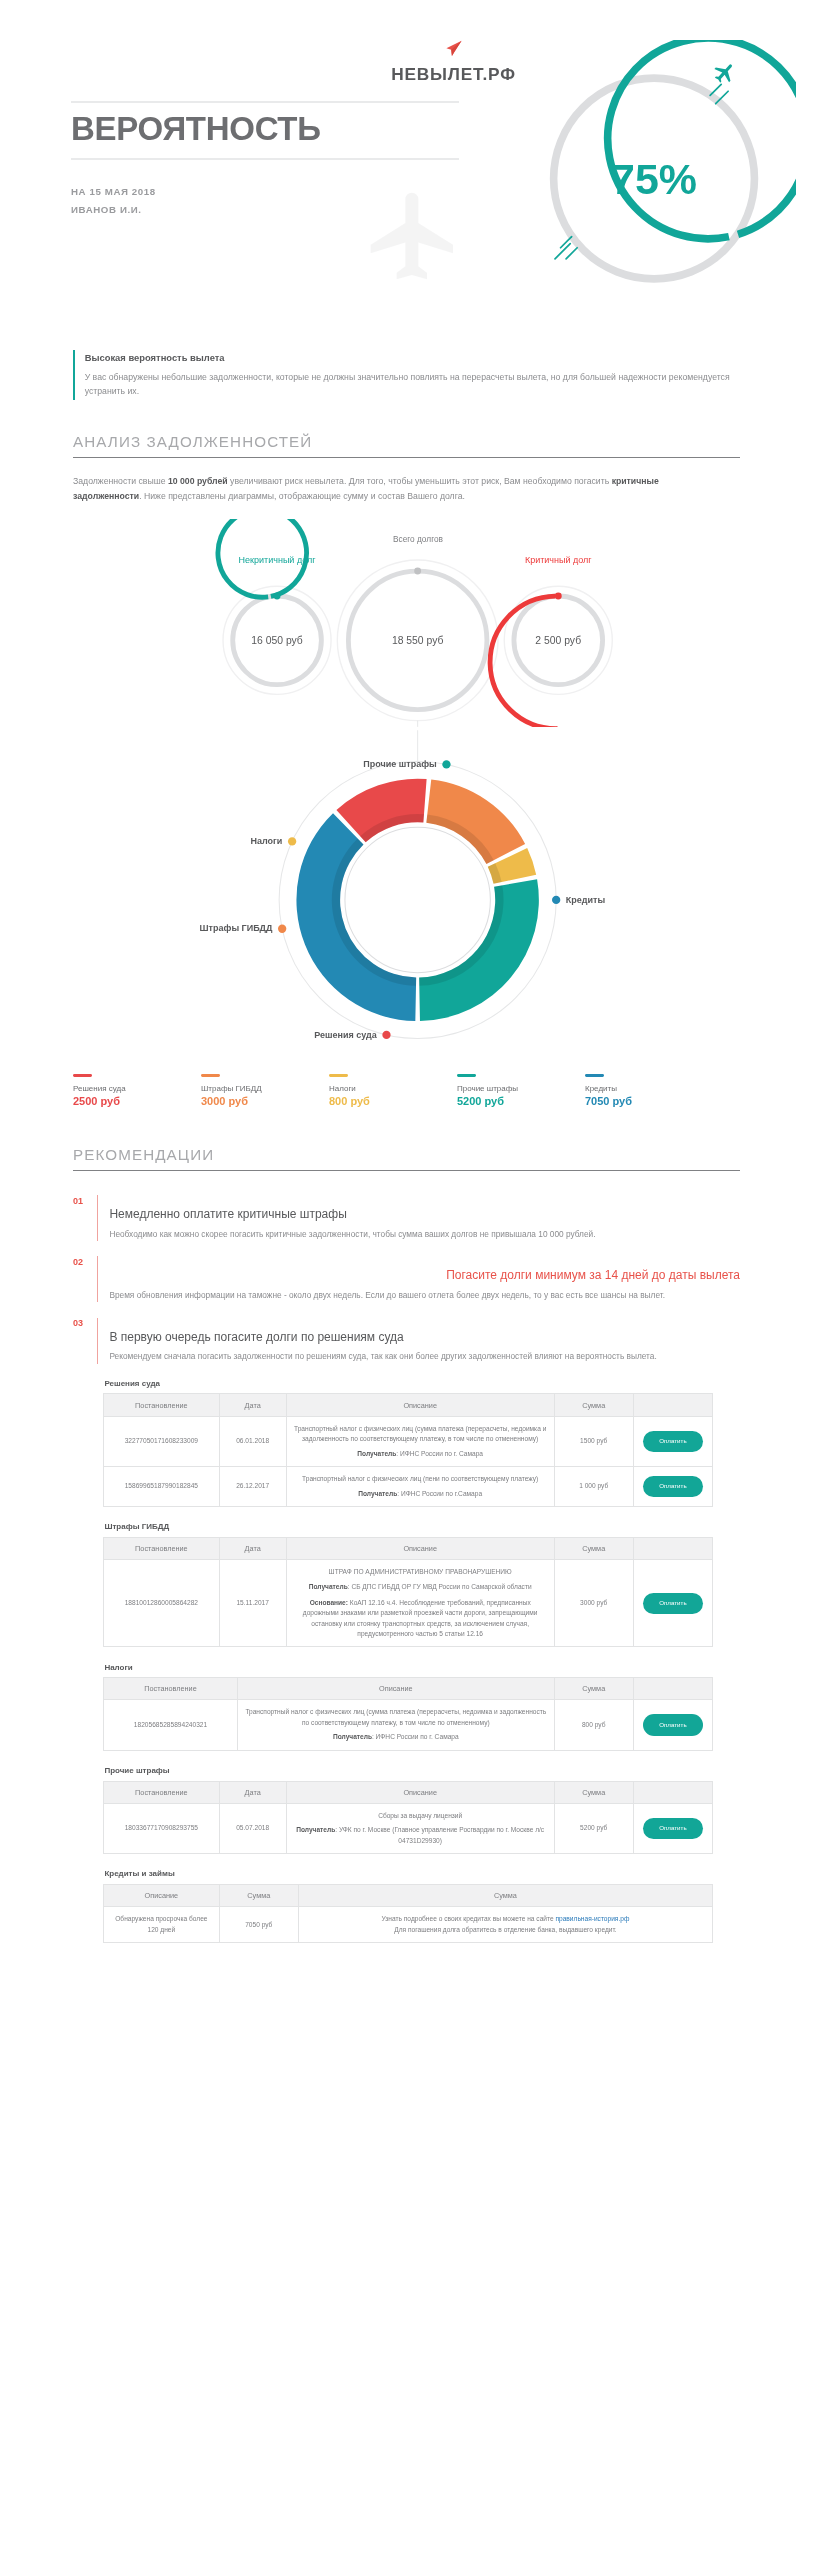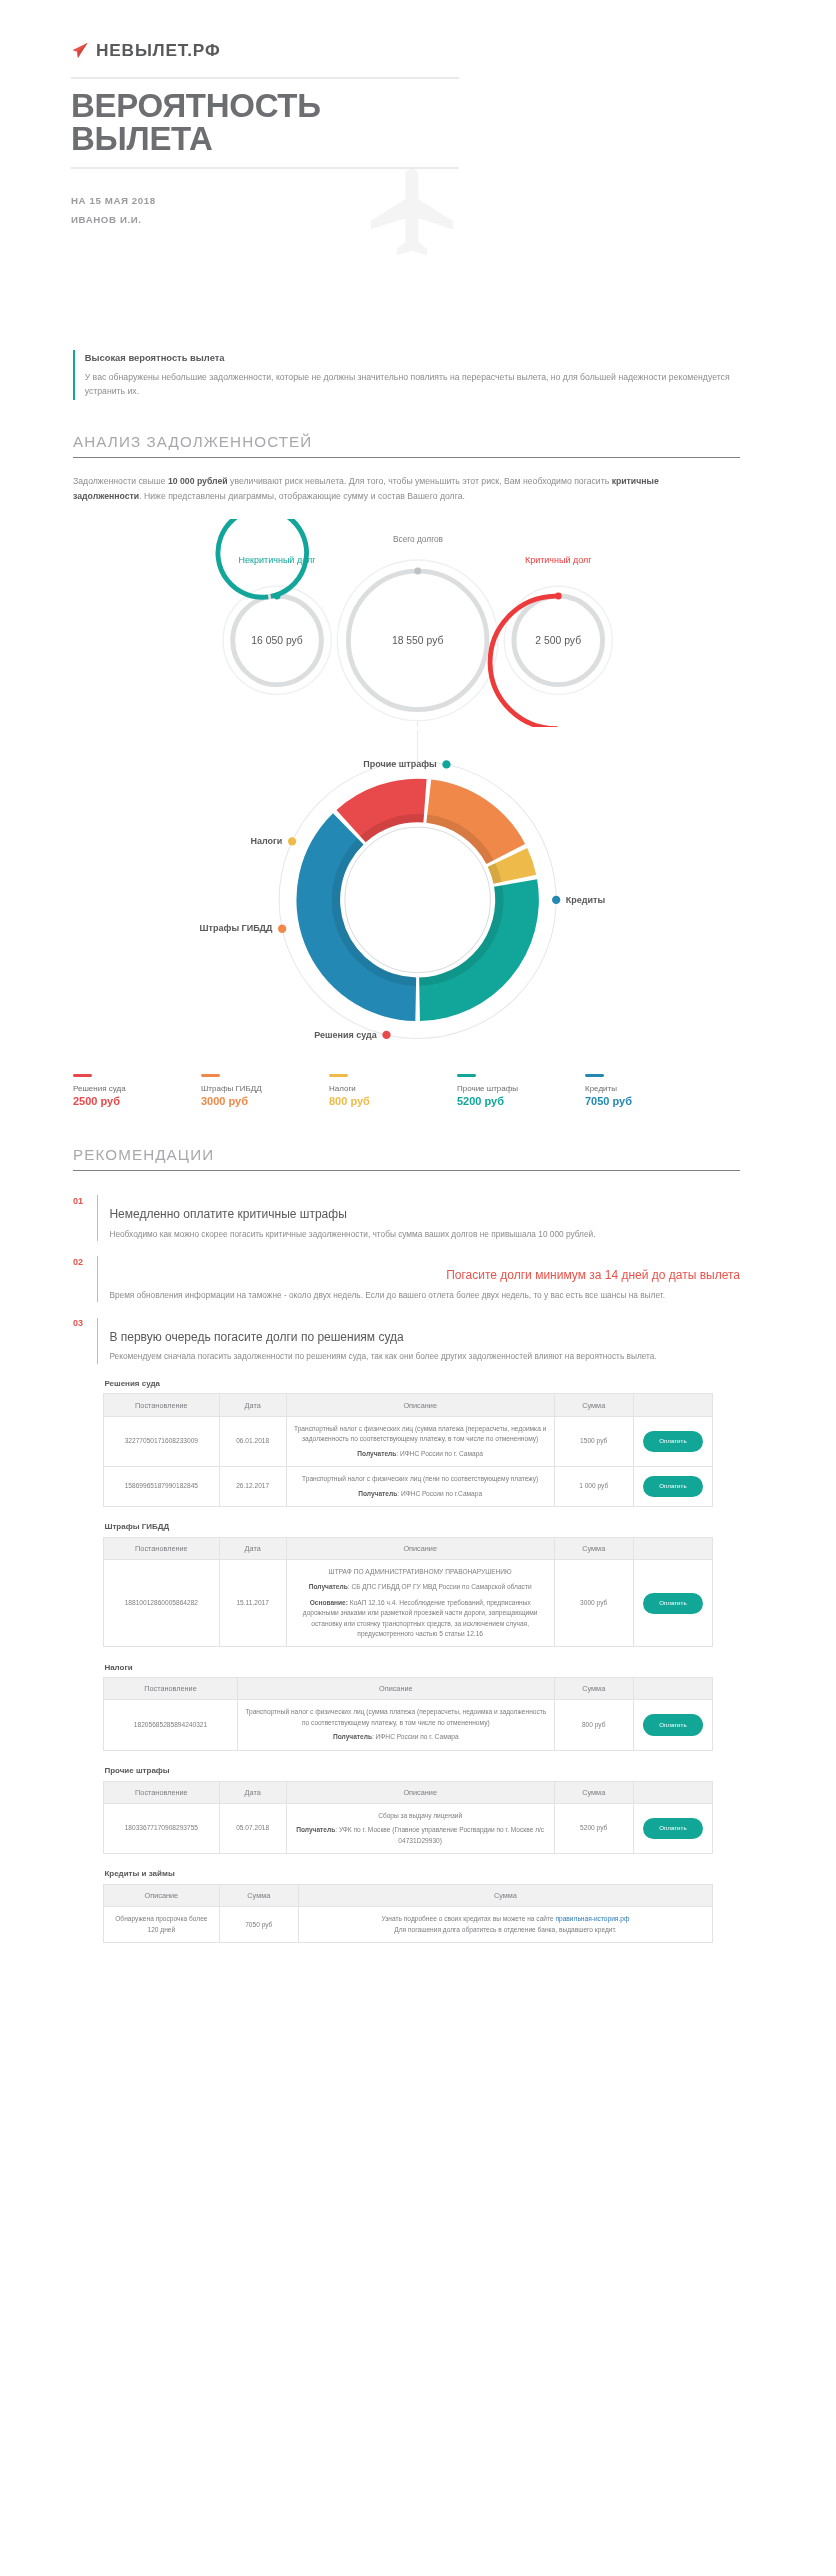--- a/index.html
+++ b/index.html
@@ -9,21 +9,21 @@
     width:836px;
     background:#ffffff;
     font-family:"Liberation Sans", sans-serif;
     color:#6d6e71;
     -webkit-font-smoothing:antialiased;
   }
   .page { width:836px; min-height:2576px; position:relative; background:#fff; }
 
   
   .header { position:relative; padding:40px 0 0 0; height:326px; }
-  .logo { display:flex; align-items:center; gap:7px; margin-left:71px; }
+  .logo { display:flex; align-items:center; gap:7px; margin-left:71px;flex-direction:column; }
   .logo-mark { width:18px; height:16.6px; position:relative; }
   .logo-text { font-size:17.3px; font-weight:bold; letter-spacing:0.8px; color:#58595b; }
   .title-block { margin-left:71px; width:388px; position:relative; }
   .rule-top { border-top:2.1px solid #e9eaeb; margin-top:16px; }
   .rule-bot { border-top:2.1px solid #e9eaeb; margin-top:4.2px; }
   .big-title { font-size:33px; line-height:33px; font-weight:bold; color:#6d6e71; letter-spacing:-0.3px; padding:9.7px 0 8.3px 0; }
   .meta { margin-left:71px; margin-top:26px; }
   .meta div { font-size:9.7px; font-weight:bold; letter-spacing:0.6px; color:#9a9b9e; margin-bottom:7.6px; }
   .plane-ghost { position:absolute; left:291px; top:83px; opacity:.14; }
 
@@ -107,36 +107,53 @@
           <path d="M24 1 L9 14 L10 23 Z" fill="#d9453c"></path>
         </svg>
       </span>
       <span class="logo-text">НЕВЫЛЕТ.РФ</span>
     </div>
 
     <div class="title-block">
       <div class="rule-top"></div>
       <div class="big-title">
         <div>ВЕРОЯТНОСТЬ</div>
-        <div>ВЫЛЕТА</div>
       </div>
       <div class="rule-bot"></div>
 
       <span class="plane-ghost">
         <svg width="104" height="104" viewBox="0 0 24 24">
             <path fill="#b5b6b8" d="M21 16v-2l-8-5V3.5A1.5 1.5 0 0 0 11.5 2 1.5 1.5 0 0 0 10 3.5V9l-8 5v2l8-2.5V19l-2 1.5V22l3.5-1 3.5 1v-1.5L13 19v-5.5z"></path>
           </svg>
       </span>
     </div>
 
     <div class="meta">
       <div>НА 15 МАЯ 2018</div>
       <div>ИВАНОВ И.И.</div>
     </div>
 
+    <div class="gauge-wrap">
+      <svg width="277" height="277" viewBox="0 0 400 400">
+        <circle cx="195" cy="200" r="145" fill="none" stroke="#dcdddf" stroke-width="11"></circle>
+        <path d="M 310.3 288.8 A 145 145 0 1 0 297 291.3" fill="none" stroke="#11a699" stroke-width="11" stroke-linecap="butt" transform="rotate(-4 195 200)"></path>
+
+        <g>
+          <path fill="#11a699" transform="translate(296,22) scale(1.5) rotate(42)" d="M21 16v-2l-8-5V3.5A1.5 1.5 0 0 0 11.5 2 1.5 1.5 0 0 0 10 3.5V9l-8 5v2l8-2.5V19l-2 1.5V22l3.5-1 3.5 1v-1.5L13 19v-5.5z"></path>
+          <g stroke="#11a699" stroke-width="2.5" stroke-linecap="round">
+            <line x1="276" y1="80" x2="292" y2="64"></line>
+            <line x1="284" y1="92" x2="302" y2="74"></line>
+            <line x1="60" y1="300" x2="76" y2="284"></line>
+            <line x1="52" y1="316" x2="74" y2="294"></line>
+            <line x1="68" y1="316" x2="84" y2="300"></line>
+          </g>
+        </g>
+        <text class="svgtext" x="195" y="222" text-anchor="middle" font-size="62" font-weight="bold" fill="#11a699" id="gauge-value-text">75%</text>
+      </svg>
+    </div>
   </div>
 
   <div class="alert">
     <h4>Высокая вероятность вылета</h4>
     <p>У вас обнаружены небольшие задолженности, которые не должны значительно повлиять на перерасчеты вылета,  но для большей надежности рекомендуется устранить их.</p>
   </div>
 
   <div class="section-h">
     <h2>АНАЛИЗ ЗАДОЛЖЕННОСТЕЙ</h2>
     <div class="bar"></div>

